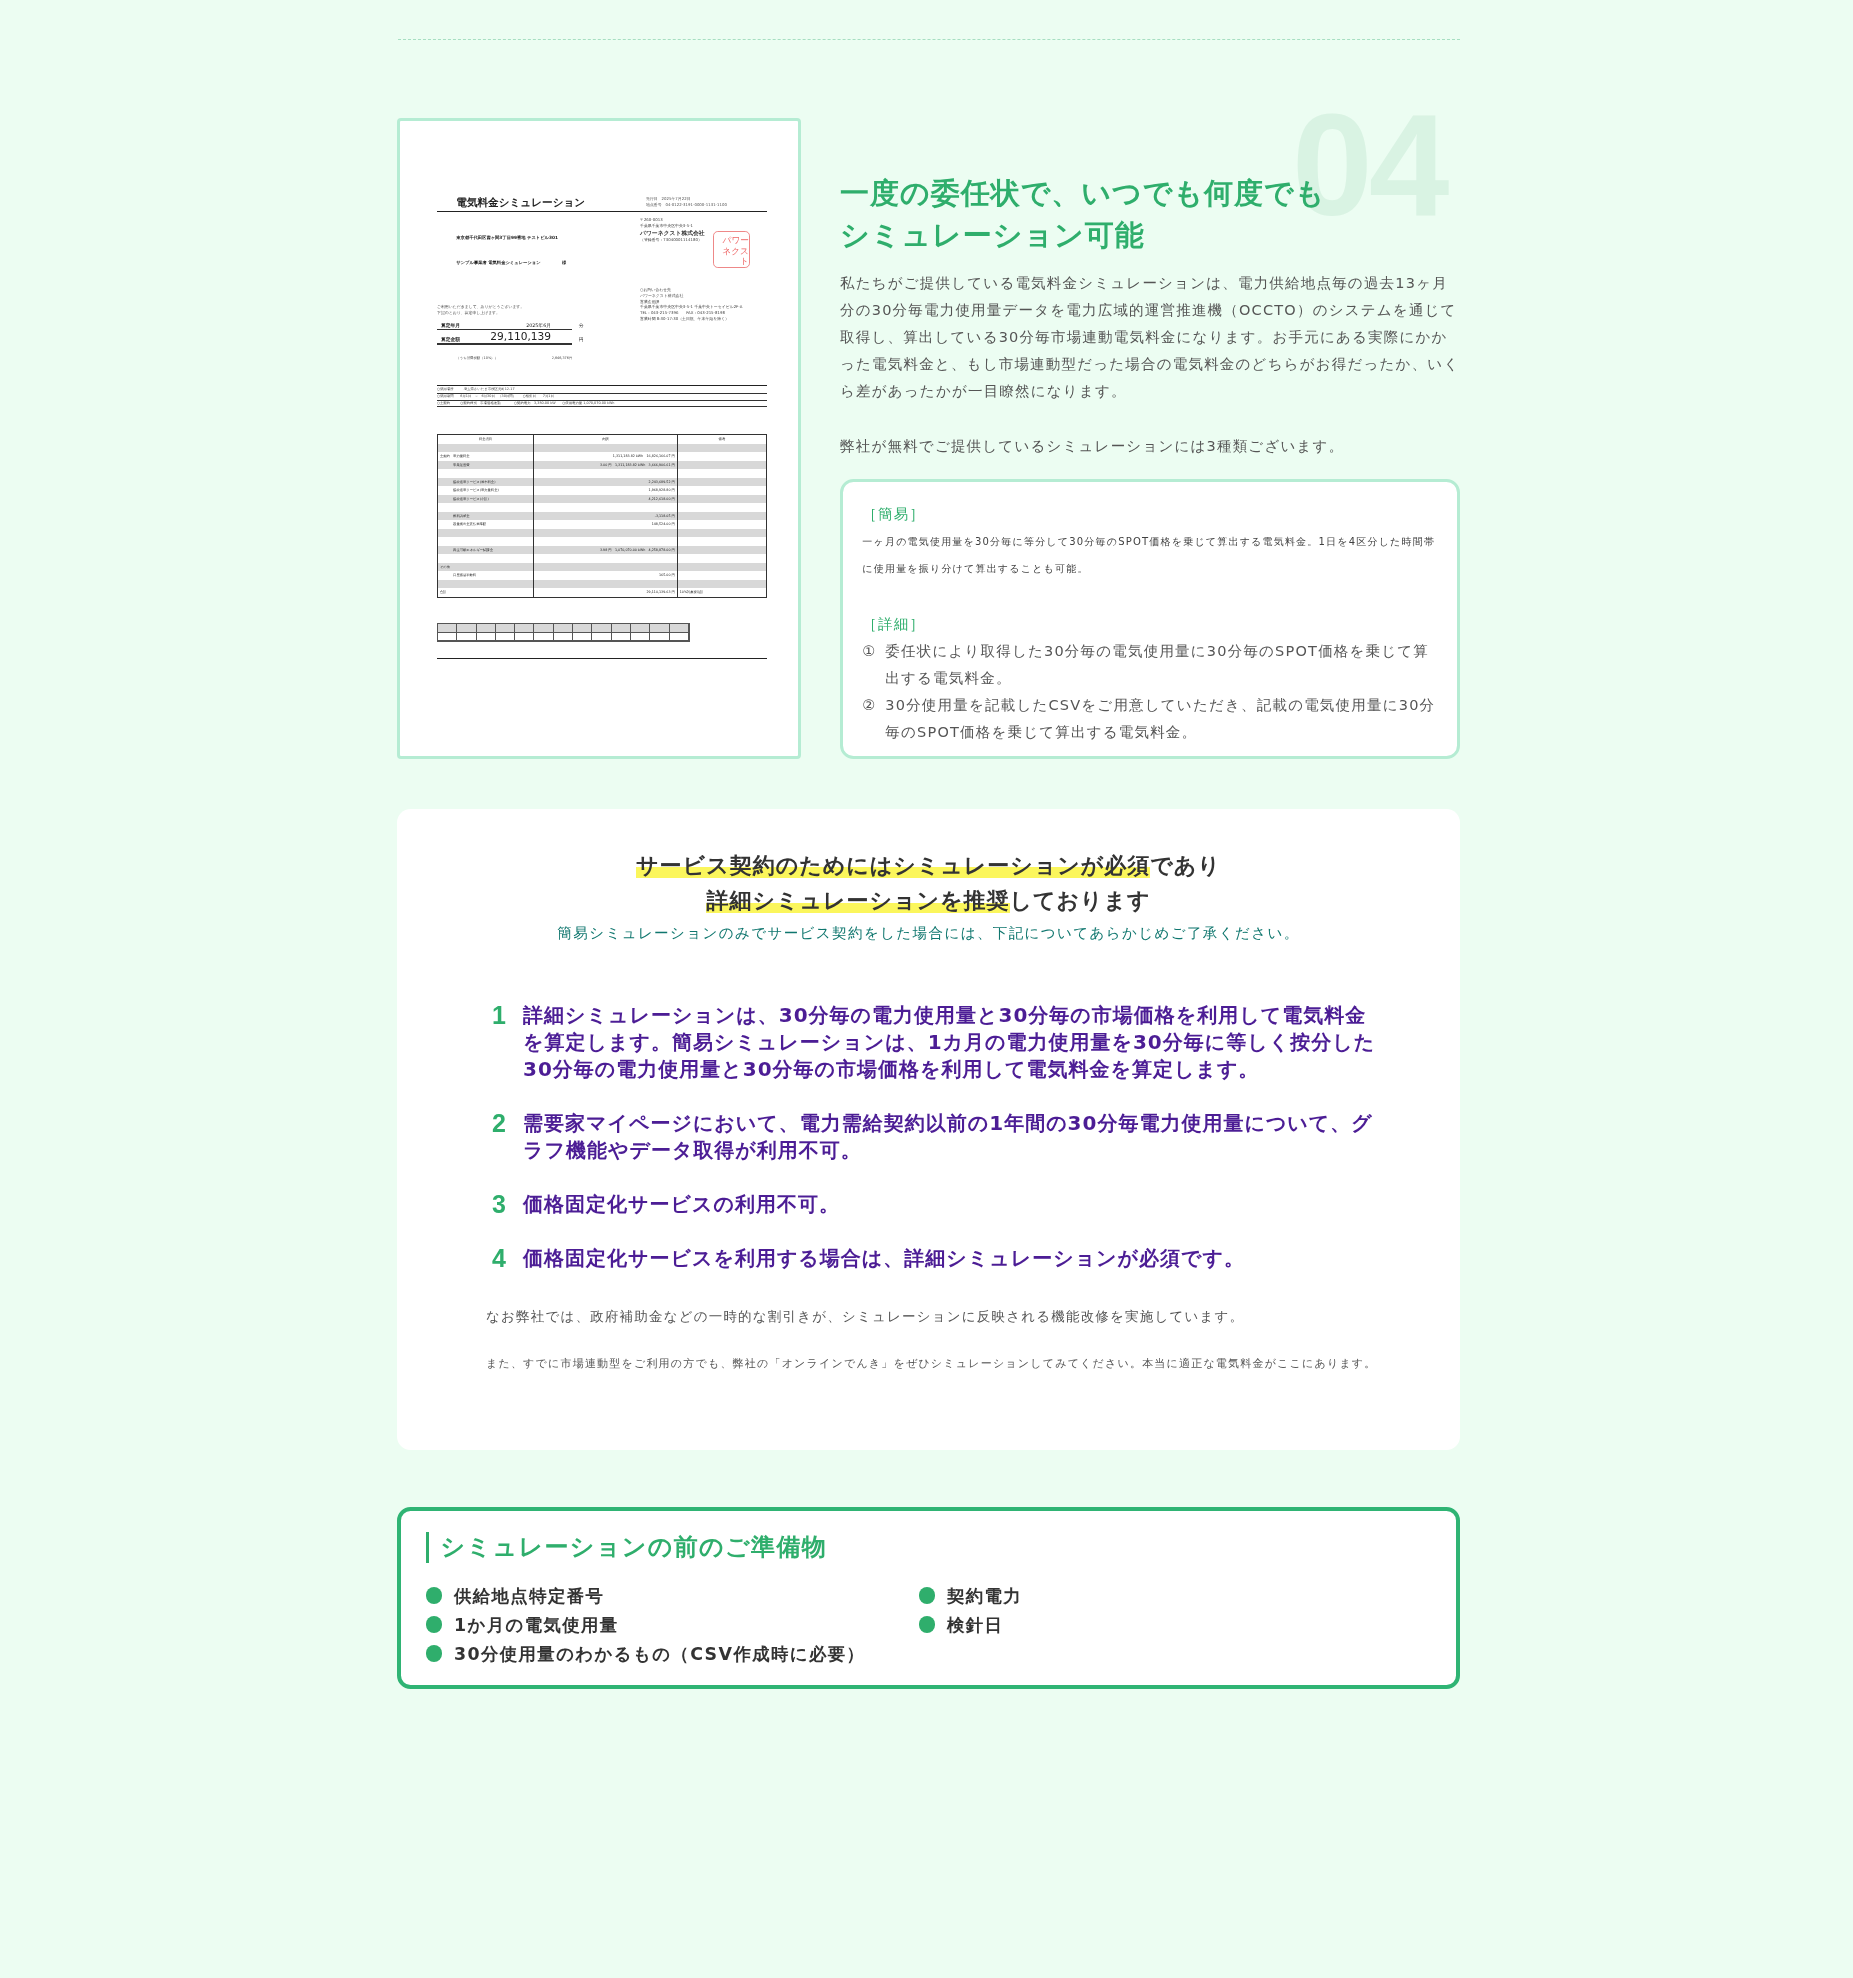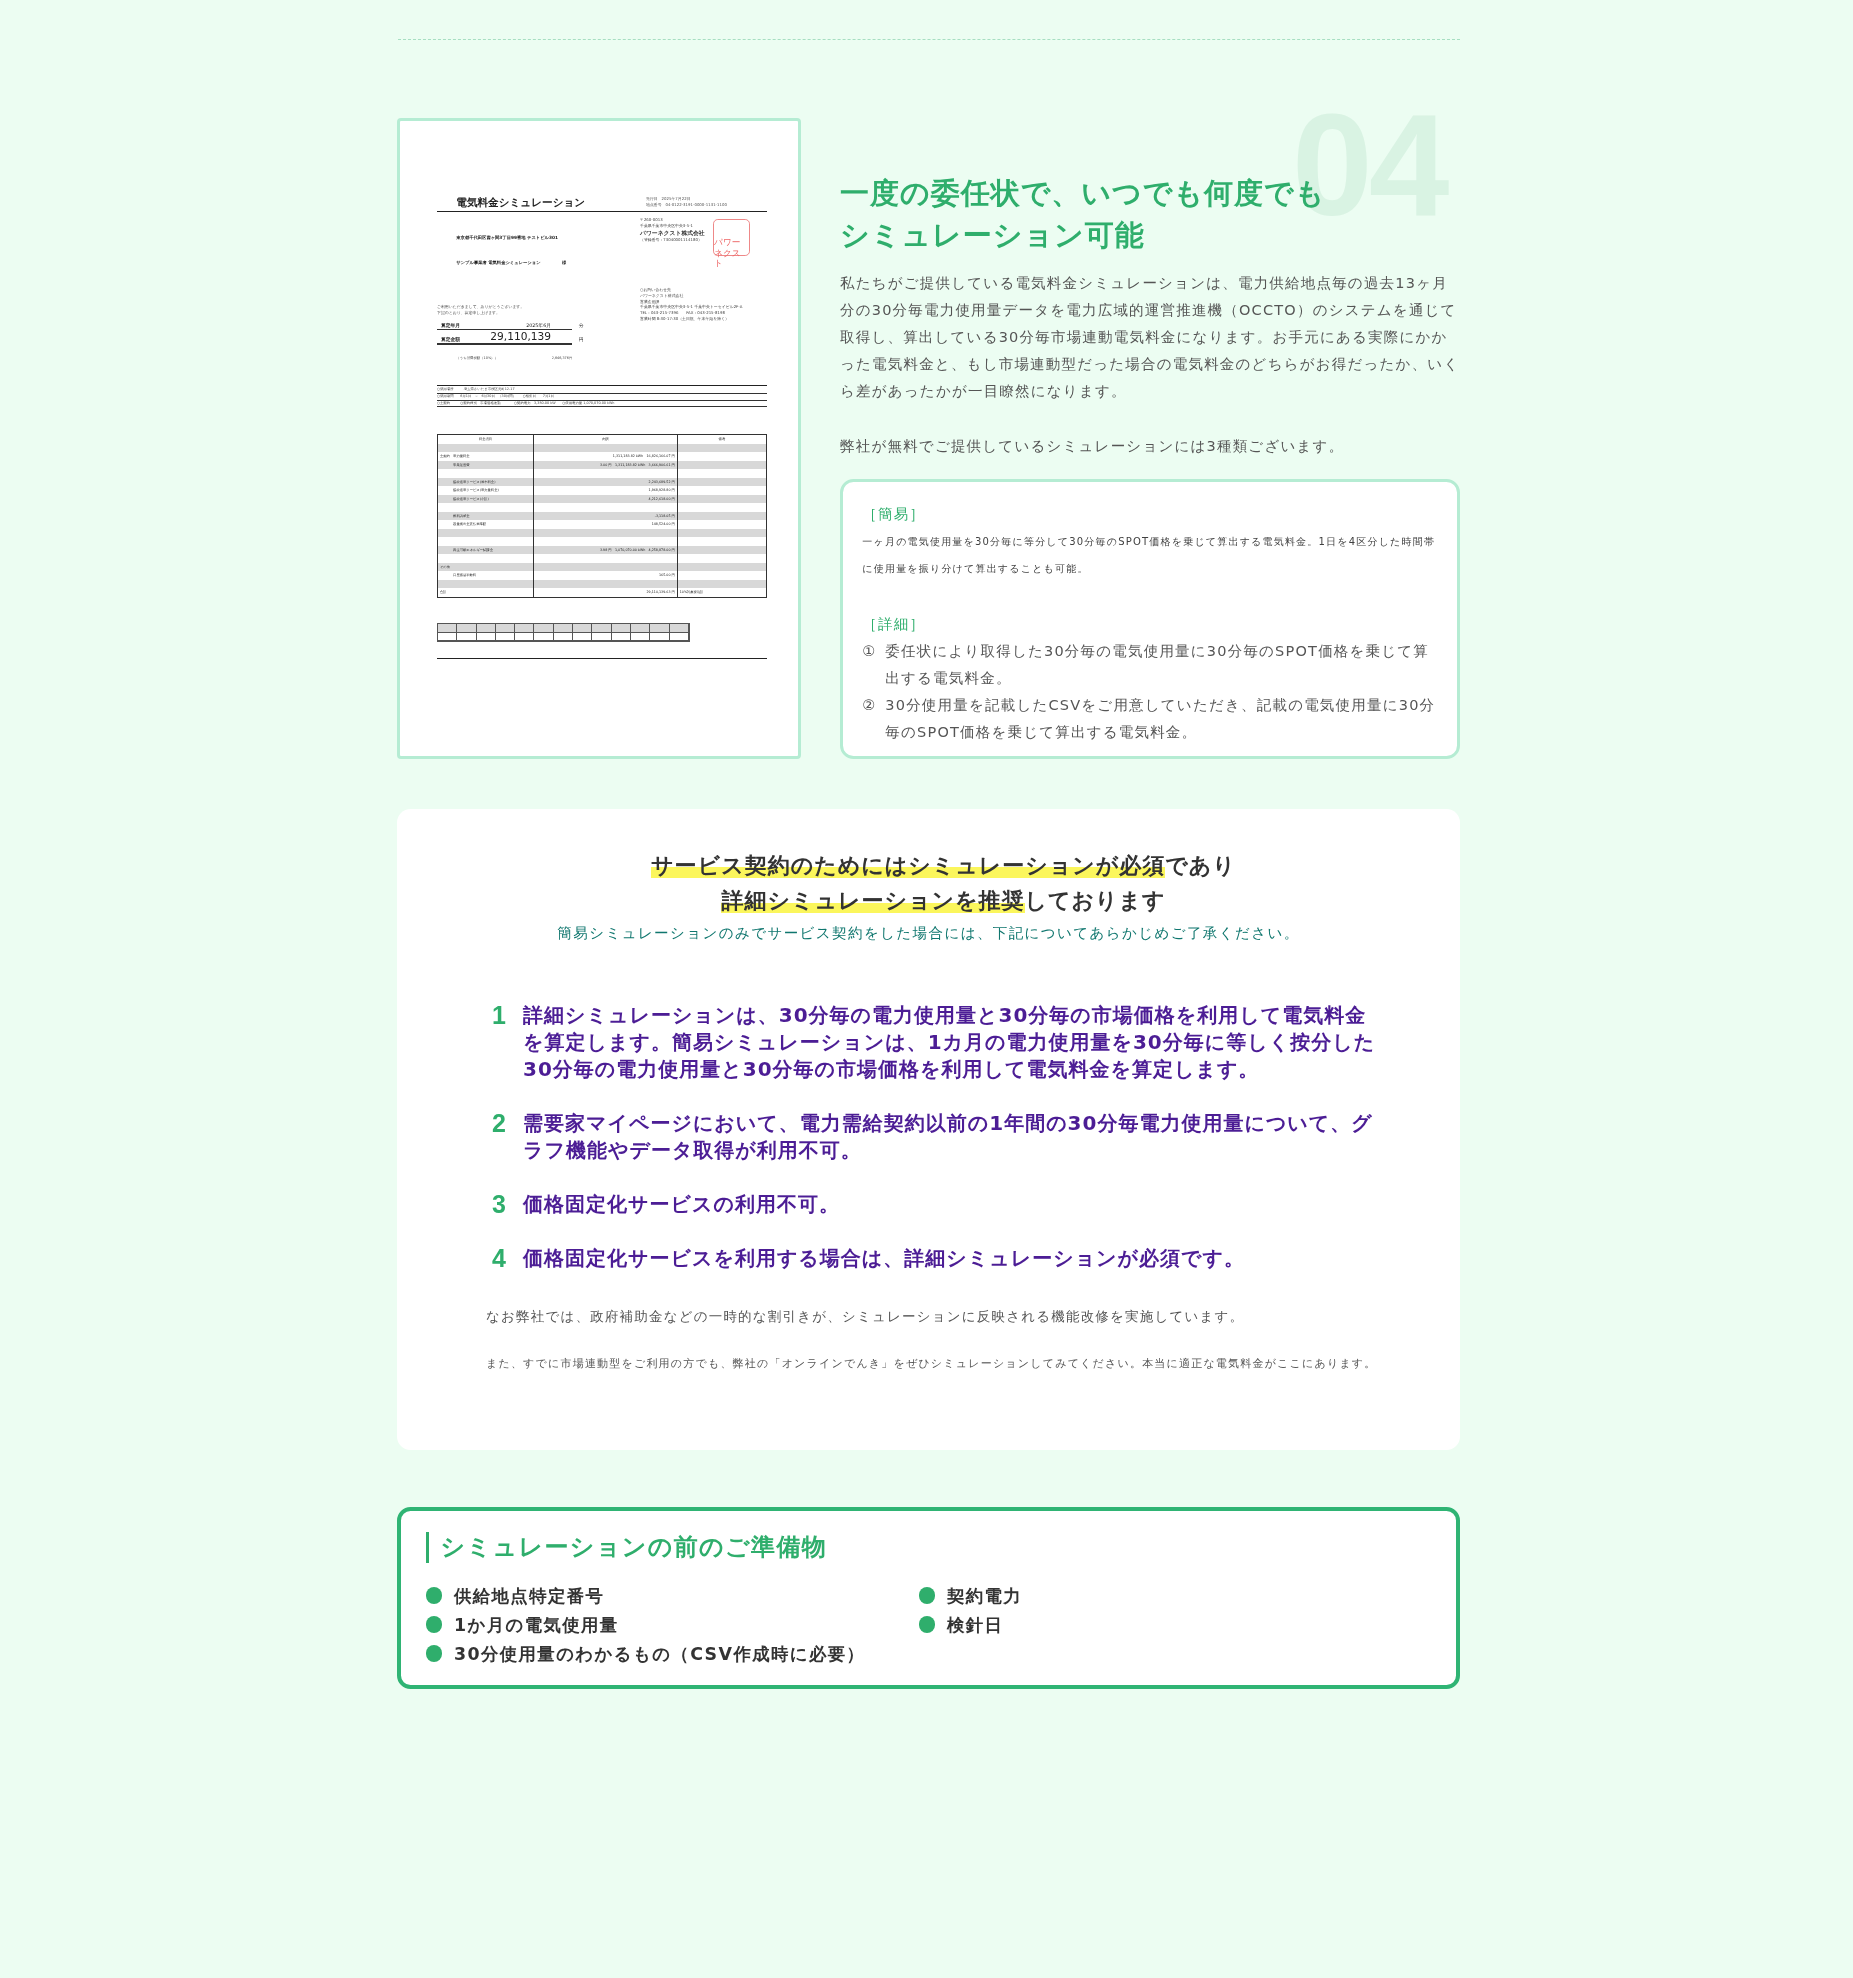--- a/index.html
+++ b/index.html
@@ -11,21 +11,21 @@
   
   .doc-card { position: absolute; left: 397px; top: 118px; width: 404px; height: 641px; background: #fff; border: 3.9px solid #b5ecd3; border-radius: 4px; overflow: hidden; }
   .doc { position: absolute; left: 37px; top: 75px; width: 330px; font-family: "DejaVu Sans", sans-serif; color: #222; }
   .doc .title { font-size: 10.6px; font-weight: bold; position: absolute; left: 19.3px; top: 0; }
   .doc .meta { position: absolute; left: 209px; top: 0; font-size: 3.9px; line-height: 5.8px; color: #555; }
   .doc .rule1 { position: absolute; left: 0; top: 15.4px; width: 330px; border-top: 1.9px solid #222; }
   .doc .addr { position: absolute; left: 19.3px; top: 39px; font-size: 4.3px; font-weight: bold; }
   .doc .to { position: absolute; left: 19.3px; top: 64px; font-size: 4.3px; font-weight: bold; }
   .doc .comp { position: absolute; left: 203px; top: 21px; font-size: 3.9px; line-height: 5.8px; color: #444; }
   .doc .comp .cname { font-size: 5.8px; font-weight: bold; color: #333; display: block; margin-top: 2.9px; }
-  .doc .stamp { position: absolute; left: 276px; top: 23px; width: 37px; height: 37px; border: 1.4px solid #e88; border-radius: 4.8px; color: #e66; font-size: 8.7px; line-height: 10.6px; text-align: left; padding-top: 17px; }
+  .doc .stamp { position: absolute; left: 276px; top: 35px; width: 37px; height: 37px; border: 1.4px solid #e88; border-radius: 4.8px; color: #e66; font-size: 8.7px; line-height: 10.6px; text-align: right; padding-top: 3px; }
   .doc .contact { position: absolute; left: 203px; top: 91px; font-size: 3.9px; line-height: 5.8px; color: #444; }
   .doc .thanks { position: absolute; left: 0; top: 108px; font-size: 3.9px; line-height: 5.8px; color: #444; }
   .doc .sumrow { position: absolute; left: 0; width: 135px; font-size: 4.8px; border-bottom: 1px solid #333; }
   .doc .sumrow.r1 { top: 133px; }
   .doc .sumrow.r2 { top: 147px; border-bottom: 2.9px double #333; }
   .doc .sumrow .lbl { position: absolute; left: 3.9px; bottom: 1px; font-weight: bold; }
   .doc .sumrow .val { position: absolute; right: 21px; bottom: 1px; }
   .doc .sumrow.r2 .val { font-size: 10.6px; }
   .doc .sumrow .unit { position: absolute; right: -11.6px; bottom: 1px; }
   .doc .tax { position: absolute; left: 19.3px; top: 160px; width: 116px; font-size: 3.4px; color: #444; }
@@ -53,21 +53,21 @@
 
   .types-card { position: absolute; left: 840px; top: 479px; width: 620px; height: 280px; background: #fff; border: 3.9px solid #b5ecd3; border-radius: 13.5px; padding: 19.3px 17.4px 0 19.3px; }
   .types-card .tlabel { color: #2fae6c; font-size: 14.5px; line-height: 27px; letter-spacing: 1.2px; }
   .types-card .tdesc { color: #404040; font-size: 10px; line-height: 27px; letter-spacing: 1.2px; }
   .types-card .gap { height: 29px; }
   .types-card .li { display: flex; color: #555; font-size: 14.5px; line-height: 27px; letter-spacing: 1.2px; }
   .types-card .li .mark { width: 23px; flex: none; }
 
   
   .notice { position: absolute; left: 397px; top: 809px; width: 1063px; height: 641px; background: #fff; border-radius: 13.5px; }
-  .notice .hl-wrap { position: absolute; left: 15px; top: 39px; width: 1063px; text-align: center; font-size: 22px; line-height: 35px; font-weight: bold; color: #333; letter-spacing: 1px; }
+  .notice .hl-wrap { position: absolute; left: 0; top: 39px; width: 1063px; text-align: center; font-size: 22px; line-height: 35px; font-weight: bold; color: #333; letter-spacing: 1px; }
   .notice .hl { background: linear-gradient(transparent 58%, #fbf65c 58%); }
   .notice .sub { position: absolute; left: 0; top: 114px; width: 1063px; text-align: center; font-size: 14.5px; line-height: 21px; color: #0f766e; letter-spacing: 1.4px; }
   .notice .items { position: absolute; left: 93px; top: 193px; width: 888px; }
   .notice .item { display: flex; margin-bottom: 27px; }
   .notice .item .num { width: 33px; flex: none; font-family: "Liberation Sans", sans-serif; font-size: 25px; line-height: 27px; font-weight: bold; color: #2fae6c; padding-left: 1.9px; }
   .notice .item .txt { font-size: 20px; line-height: 27px; font-weight: bold; color: #4c1d95; letter-spacing: 1px; }
   .notice .foot1 { position: absolute; left: 89px; top: 496px; font-size: 13.5px; line-height: 23px; color: #555; letter-spacing: 1.2px; }
   .notice .foot2 { position: absolute; left: 89px; top: 543px; width: 898px; font-size: 11px; line-height: 23px; color: #555; letter-spacing: 1.2px; }
 
   

